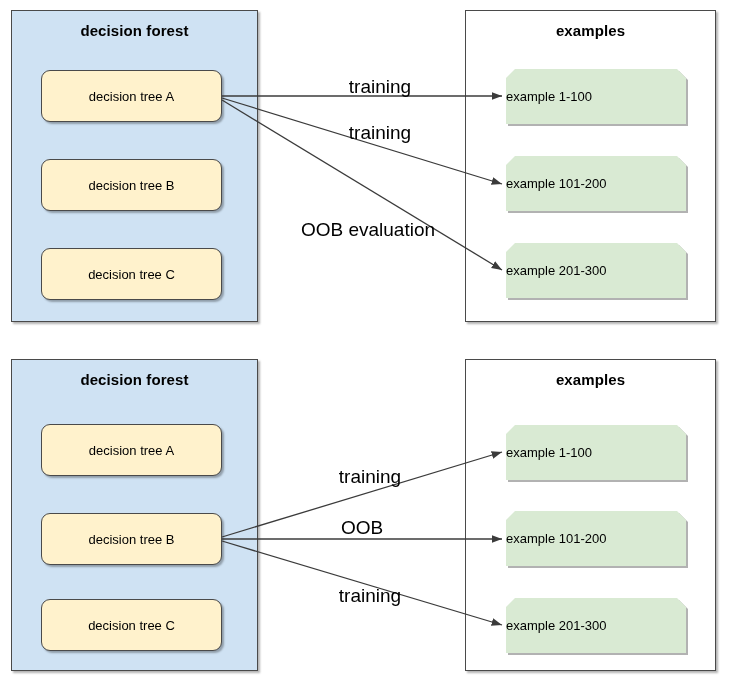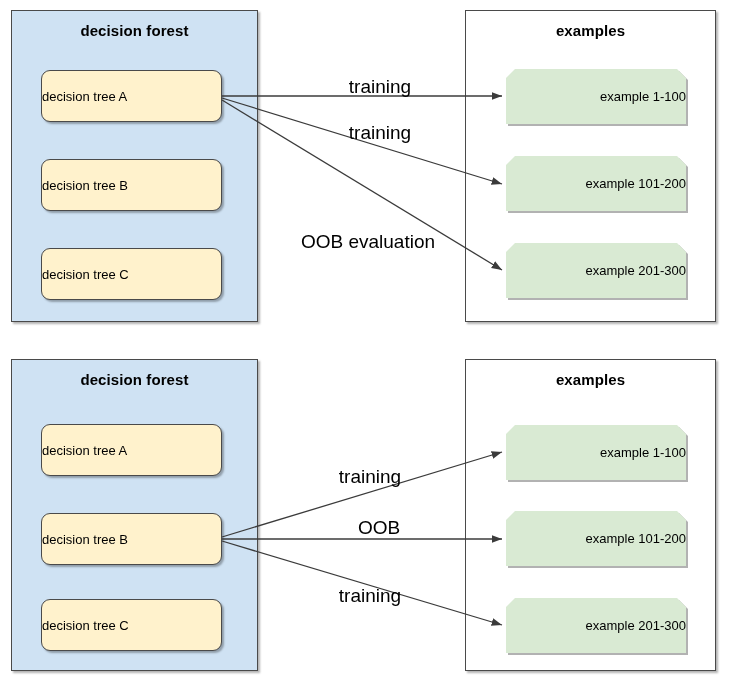--- a/index.html
+++ b/index.html
@@ -51,32 +51,33 @@
   }
   
   .tree-node {
     position: absolute;
     background: #fff2cc;
     border: 1px solid #4a4a4a;
     border-radius: 9px;
     box-sizing: border-box;
     display: flex;
     align-items: center;
+    justify-content: center;
     font-size: 13px;
     color: #000;
     box-shadow: 2px 2px 2px rgba(0,0,0,0.30);
   }
   
   .example-node {
     position: absolute;
     background: #d9ead3;
     box-sizing: border-box;
     display: flex;
     align-items: center;
-    justify-content: flex-end;
+    justify-content: flex-start;
     font-size: 13px;
     color: #000;
     -webkit-clip-path: polygon(0px 9px, 9px 0px, calc(100% - 9px) 0px, 100% 9px, 100% 100%, 0px 100%);
     clip-path: polygon(0px 9px, 9px 0px, calc(100% - 9px) 0px, 100% 9px, 100% 100%, 0px 100%);
   }
   .example-shadow {
     position: absolute;
     background: rgba(0,0,0,0.30);
     -webkit-clip-path: polygon(0px 9px, 9px 0px, calc(100% - 9px) 0px, 100% 9px, 100% 100%, 0px 100%);
     clip-path: polygon(0px 9px, 9px 0px, calc(100% - 9px) 0px, 100% 9px, 100% 100%, 0px 100%);
@@ -149,21 +150,21 @@
       <line x1="222" y1="98" x2="502" y2="184" stroke="#3b3b3b" stroke-width="1.3" marker-end="url(#ah)"></line>
       <line x1="222" y1="100" x2="502" y2="270" stroke="#3b3b3b" stroke-width="1.3" marker-end="url(#ah)"></line>
     </svg>
 
     <div class="edge-label" style="left:300px; top:76px; width:160px;">
       <div>training</div>
     </div>
     <div class="edge-label" style="left:300px; top:122px; width:160px;">
       <div>training</div>
     </div>
-    <div class="edge-label" style="left:288px; top:231px; width:160px;">
+    <div class="edge-label" style="left:288px; top:219px; width:160px;">
       <div>OOB evaluation</div>
     </div>
   </div>
 
   <div>
 
     <div class="panel forest-box" style="left:11px; top:359px; width:247px; height:312px;"></div>
     <div class="panel-title" style="left:11px; top:371px; width:247px;">decision forest</div>
 
     <div class="tree-node" style="left:41px; top:424px; width:181px; height:52px;">
@@ -196,21 +197,21 @@
 
     <svg class="edge-layer" viewBox="0 0 737 685">
       <line x1="222" y1="537" x2="502" y2="452" stroke="#3b3b3b" stroke-width="1.3" marker-end="url(#ah)"></line>
       <line x1="222" y1="539" x2="502" y2="539" stroke="#3b3b3b" stroke-width="1.3" marker-end="url(#ah)"></line>
       <line x1="222" y1="541" x2="502" y2="625" stroke="#3b3b3b" stroke-width="1.3" marker-end="url(#ah)"></line>
     </svg>
 
     <div class="edge-label" style="left:295px; top:466px; width:150px;">
       <div>training</div>
     </div>
-    <div class="edge-label" style="left:304px; top:518px; width:150px; line-height:19px;">
+    <div class="edge-label" style="left:287px; top:518px; width:150px; line-height:19px;">
       <div>OOB</div>
     </div>
     <div class="edge-label" style="left:295px; top:585px; width:150px;">
       <div>training</div>
     </div>
   </div>
 
 </div>
 
 </body></html>

